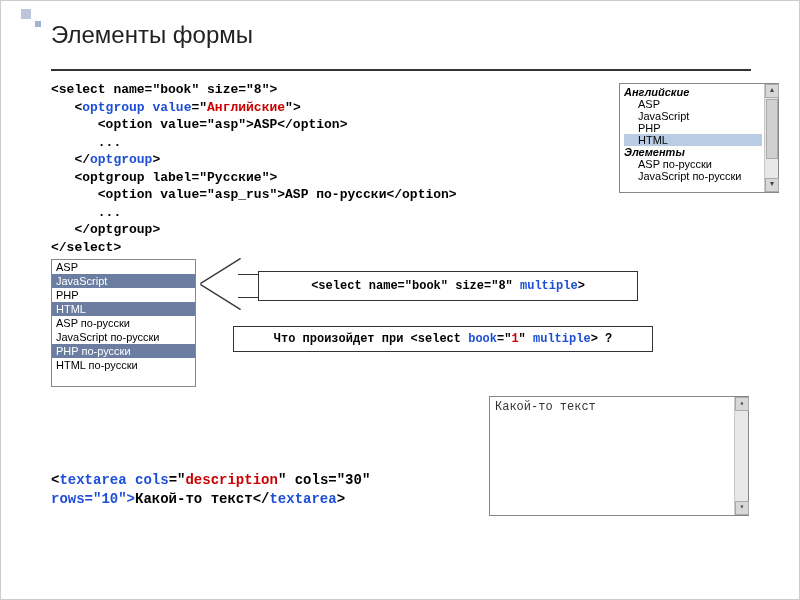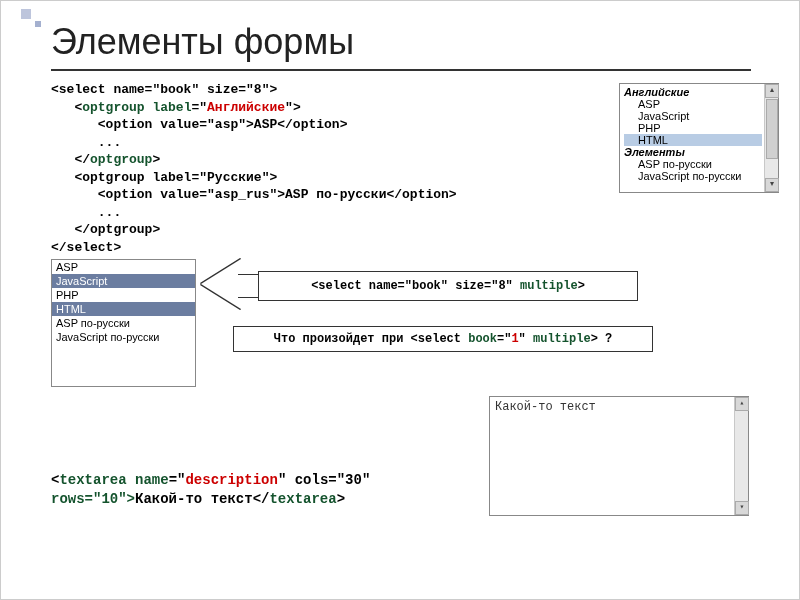--- a/index.html
+++ b/index.html
@@ -28,21 +28,21 @@
     display: inline-block;
     background: #5a6fa8;
     vertical-align: top;
   }
   .sq1 { width: 10px; height: 10px; margin-right: 4px; opacity: 0.4; }
   .sq2 { width: 6px; height: 6px; margin-top: 12px; opacity: 0.55; }
   .title {
     position: absolute;
     top: 20px;
     left: 50px;
-    font-size: 36px;
+    font-size: 24px;
     font-weight: normal;
     color: #222;
   }
   .title-rule {
     position: absolute;
     top: 68px;
     left: 50px;
     width: 700px;
     height: 2px;
     background: #333;
@@ -50,21 +50,21 @@
   .code-block {
     position: absolute;
     font-family: "Courier New", monospace;
     font-size: 13px;
     line-height: 1.35;
     white-space: pre;
     color: #000;
     font-weight: bold;
   }
   .code-main { top: 80px; left: 50px; }
-  .kw-blue { color: #14532d; }
+  .kw-blue { color: #1d4ed8; }
   .kw-red  { color: #cc0000; }
 
   .listbox {
     position: absolute;
     border: 1px solid #888;
     background: #fff;
     font-family: Tahoma, sans-serif;
     font-size: 11px;
   }
   .listbox .scroll {
@@ -177,21 +177,21 @@
 
 <div class="slide">
   <div class="decor-top">
     <span class="sq sq1"></span><span class="sq sq2"></span>
   </div>
 
   <div class="title">Элементы формы</div>
   <div class="title-rule"></div>
 
   <div class="code-block code-main"><span>&lt;select name="book" size="8"&gt;</span>
-<span>   &lt;</span><span class="kw-blue">optgroup</span><span class="kw-blue"> label</span><span>="</span><span class="kw-red">Английские</span><span>"&gt;</span>
+<span>   &lt;</span><span class="kw-blue">optgroup</span><span class="kw-blue"> value</span><span>="</span><span class="kw-red">Английские</span><span>"&gt;</span>
 <span>      &lt;option value="asp"&gt;ASP&lt;/option&gt;</span>
 <span>      ...</span>
 <span>   &lt;/</span><span class="kw-blue">optgroup</span><span>&gt;</span>
 <span>   &lt;optgroup label="Русские"&gt;</span>
 <span>      &lt;option value="asp_rus"&gt;ASP по-русски&lt;/option&gt;</span>
 <span>      ...</span>
 <span>   &lt;/optgroup&gt;</span>
 <span>&lt;/select&gt;</span></div>
 
   <div class="listbox grouped-list">
@@ -212,36 +212,38 @@
     </div>
   </div>
 
   <div class="listbox multi-list" id="multi-list">
       <div class="row">ASP</div>
       <div class="row msel">JavaScript</div>
       <div class="row">PHP</div>
       <div class="row msel">HTML</div>
       <div class="row">ASP по-русски</div>
       <div class="row">JavaScript по-русски</div>
+      <div class="row msel">PHP по-русски</div>
+      <div class="row">HTML по-русски</div>
     </div>
 
   <div class="arrow-left"></div>
   <div class="arrow-stem"></div>
   <div class="arrow-box">
     <span>&lt;select name="book" size="8" </span><span class="kw-blue">multiple</span><span>&gt;</span>
   </div>
 
   <div class="question-box">
     <span>Что произойдет при &lt;select </span><span class="kw-blue">book</span><span>="</span><span class="kw-red">1</span><span>" </span><span class="kw-blue">multiple</span><span>&gt; ?</span>
   </div>
 
   <div class="textarea-box">
     <span>Какой-то текст</span>
     <div class="scroll">
       <div class="btn" style="top:0">▴</div>
       <div class="btn" style="bottom:0">▾</div>
     </div>
   </div>
 
-  <div class="code-textarea"><span>&lt;</span><span class="kw-blue">textarea</span><span class="kw-blue"> name</span><span>="</span><span class="kw-red">description</span><span>" cols="30"</span>
+  <div class="code-textarea"><span>&lt;</span><span class="kw-blue">textarea</span><span class="kw-blue"> cols</span><span>="</span><span class="kw-red">description</span><span>" cols="30"</span>
 <span class="kw-blue">rows="10"&gt;</span><span>Какой-то текст</span><span>&lt;/</span><span class="kw-blue">textarea</span><span>&gt;</span></div>
 
 </div>
 
 </body></html>

